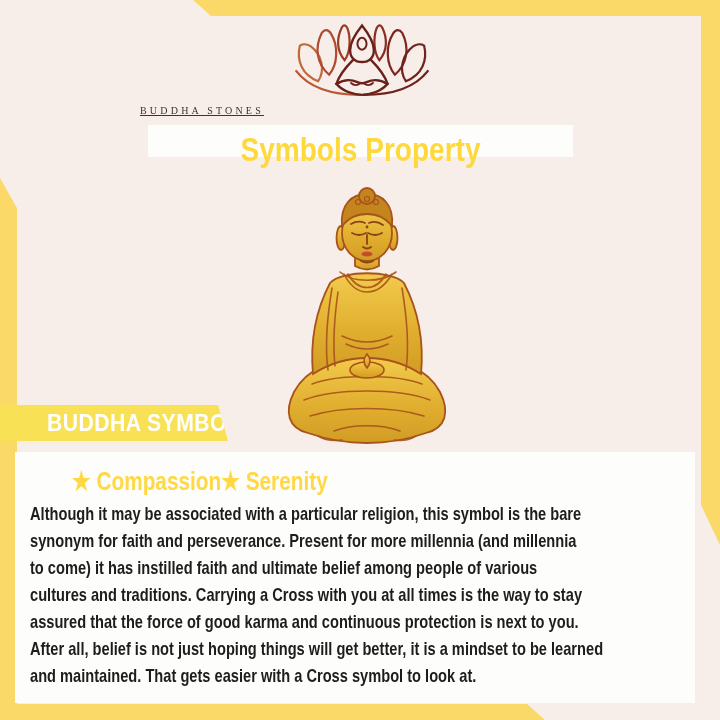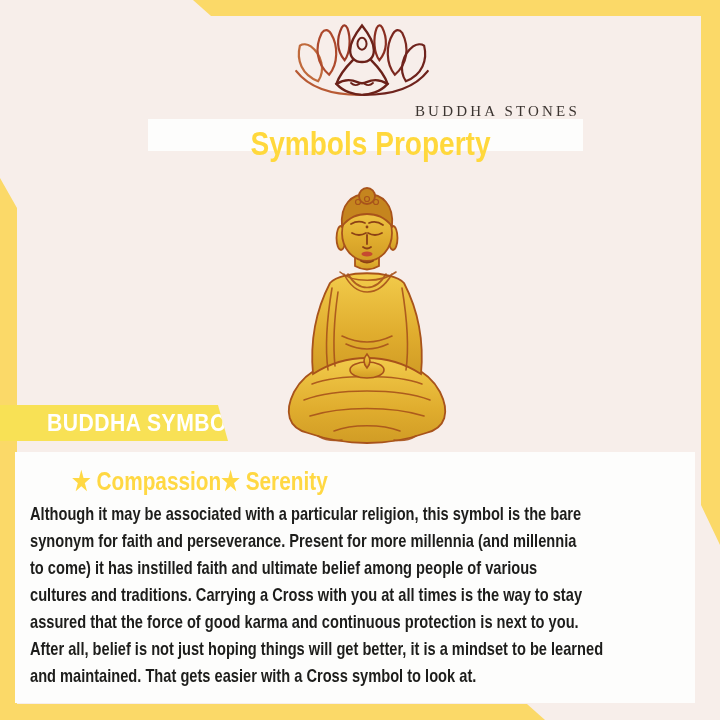--- a/index.html
+++ b/index.html
@@ -11,30 +11,29 @@
   .abs{position:absolute;}
 
   
   #frame-svg{left:0;top:0;width:720px;height:720px;pointer-events:none;}
 
   
   .logo-box{left:282px;top:20px;width:160px;height:84px;}
 
   .brand{
     left:140px;top:100px;width:440px;height:22px;
-    text-align:right;
+    text-align:left;
     font-family:"Liberation Serif",serif;
-    font-size:15px;letter-spacing:3.2px;color:#3b3430;
-    line-height:22px;white-space:nowrap;
+    font-size:10px;letter-spacing:3.2px;color:#3b3430;
+    line-height:22px;white-space:nowrap;text-decoration:underline;
   }
 
   .title-banner{
-    left:148px;top:119px;width:425px;height:32px;
+    left:148px;top:125px;width:425px;height:32px;
     background:var(--card-white,#fdfdfc);
-    padding-left:10px;
   }
   .title-banner .title{
     display:block;width:100%;height:50px;line-height:50px;text-align:center;
     font-size:33px;font-weight:bold;color:var(--title-yellow,#ffd83c);
     transform:scaleX(0.85);transform-origin:center;white-space:nowrap;
     letter-spacing:0;
   }
 
   .buddha-box{left:278px;top:186px;width:178px;height:262px;}
 

